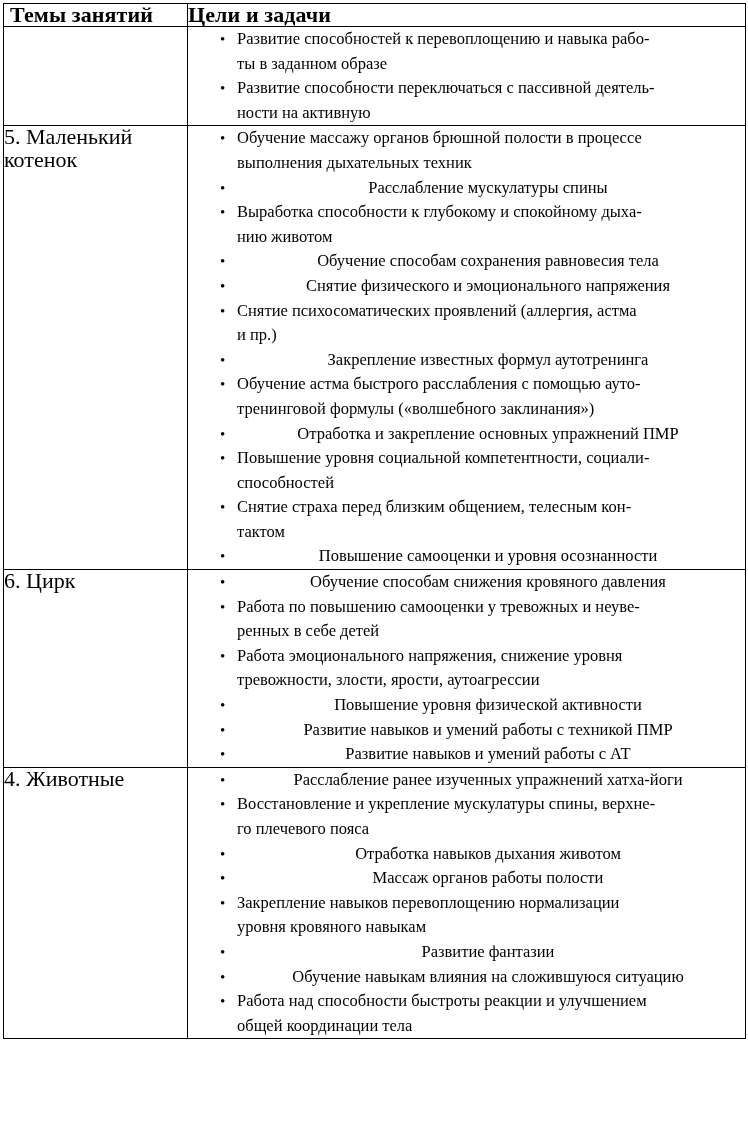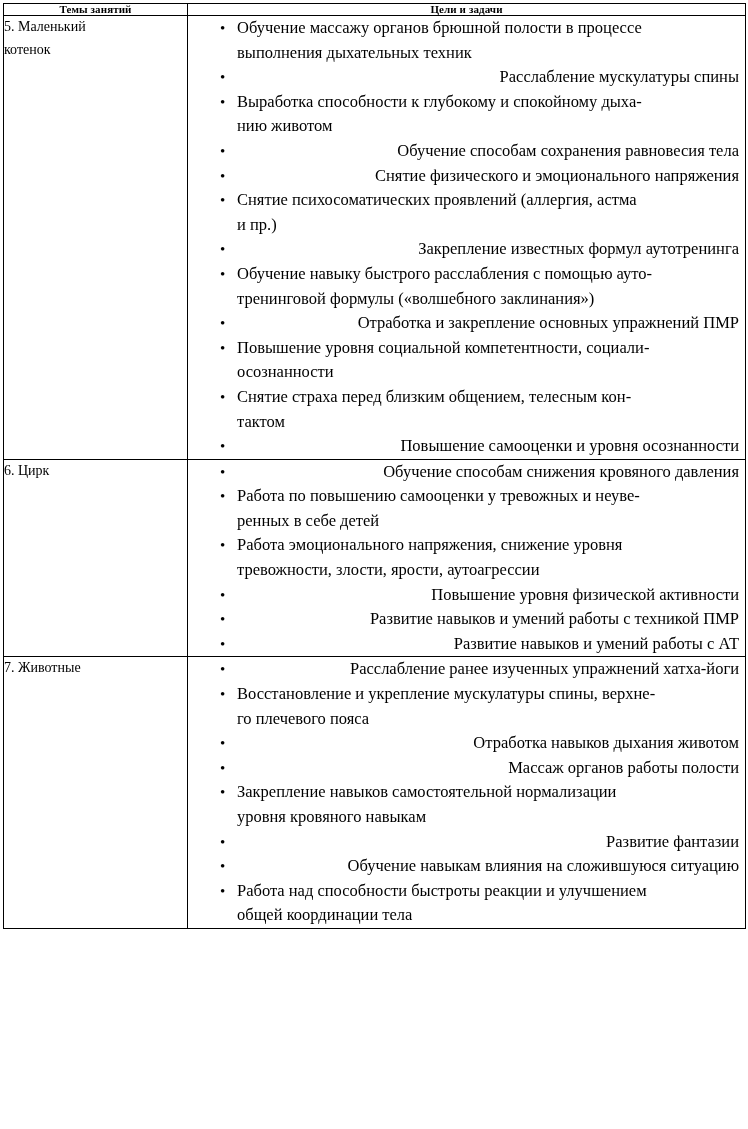--- a/index.html
+++ b/index.html
@@ -36,32 +36,32 @@
     border: 1.6px solid #000000;
     vertical-align: top;
     padding: 0;
   }
 
   col.col-topic { width: 184px; }
   col.col-goals { width: 558px; }
 
   
   .hdr-cell {
-    text-align: center;
+    text-align: left;
     font-weight: bold;
-    font-size: 11px;
+    font-size: 22px;
     line-height: 1.0;
     padding: 8px 4px 9px 4px;
     letter-spacing: .1px;
   }
   .hdr-cell.topic { padding-left: 6px; padding-right: 6px; }
 
   
   .topic-cell {
-    font-size: 14px;
+    font-size: 22px;
     line-height: 22.5px;
     padding: 9px 6px 6px 8px;
   }
   .topic-cell .topic-text { display: block; }
 
   
   .goals-cell {
     font-size: 16.5px;
     padding: 7px 6px 5px 0px;
   }
@@ -86,40 +86,55 @@
     left: 0;
     top: 0;
     font-size: 15px;
     line-height: 24.6px;
   }
   ul.goal-list > li .last-line {
     text-align: left;
   }
   
   ul.goal-list > li.nojust {
-    text-align: right;
+    text-align: center;
   }
 </style>
 </head>
 <body>
 
 <div class="page">
   <table class="lesson-table">
     <colgroup>
       <col class="col-topic">
       <col class="col-goals">
     </colgroup>
     <thead>
       <tr>
         <th class="hdr-cell topic">Темы занятий</th>
         <th class="hdr-cell goals">Цели и задачи</th>
       </tr>
     </thead>
     <tbody id="table-body">
         <tr>
+          <td class="topic-cell"></td>
+          <td class="goals-cell">
+            <ul class="goal-list">
+              <li>
+                <div>Развитие способностей к перевоплощению и навыка рабо-</div>
+                <div class="last-line">ты в заданном образе</div>
+              </li>
+              <li>
+                <div>Развитие способности переключаться с пассивной деятель-</div>
+                <div class="last-line">ности на активную</div>
+              </li>
+            </ul>
+          </td>
+        </tr>
+        <tr>
           <td class="topic-cell">
             <span class="topic-text">5. Маленький</span>
             <span class="topic-text">котенок</span>
           </td>
           <td class="goals-cell">
             <ul class="goal-list">
               <li>
                 <div>Обучение массажу органов брюшной полости в процессе</div>
                 <div class="last-line">выполнения дыхательных техник</div>
               </li>
@@ -129,27 +144,27 @@
                 <div class="last-line">нию животом</div>
               </li>
               <li class="nojust">Обучение способам сохранения равновесия тела</li>
               <li class="nojust">Снятие физического и эмоционального напряжения</li>
               <li>
                 <div>Снятие психосоматических проявлений (аллергия, астма</div>
                 <div class="last-line">и пр.)</div>
               </li>
               <li class="nojust">Закрепление известных формул аутотренинга</li>
               <li>
-                <div>Обучение навыку быстрого расслабления с помощью ауто-</div>
+                <div>Обучение астма быстрого расслабления с помощью ауто-</div>
                 <div class="last-line">тренинговой формулы («волшебного заклинания»)</div>
               </li>
               <li class="nojust">Отработка и закрепление основных упражнений ПМР</li>
               <li>
                 <div>Повышение уровня социальной компетентности, социали-</div>
-                <div class="last-line">осознанности</div>
+                <div class="last-line">способностей</div>
               </li>
               <li>
                 <div>Снятие страха перед близким общением, телесным кон-</div>
                 <div class="last-line">тактом</div>
               </li>
               <li class="nojust">Повышение самооценки и уровня осознанности</li>
             </ul>
           </td>
         </tr>
         <tr>
@@ -168,33 +183,33 @@
                 <div class="last-line">тревожности, злости, ярости, аутоагрессии</div>
               </li>
               <li class="nojust">Повышение уровня физической активности</li>
               <li class="nojust">Развитие навыков и умений работы с техникой ПМР</li>
               <li class="nojust">Развитие навыков и умений работы с АТ</li>
             </ul>
           </td>
         </tr>
         <tr>
           <td class="topic-cell">
-            <span class="topic-text">7. Животные</span>
+            <span class="topic-text">4. Животные</span>
           </td>
           <td class="goals-cell">
             <ul class="goal-list">
               <li class="nojust">Расслабление ранее изученных упражнений хатха-йоги</li>
               <li>
                 <div>Восстановление и укрепление мускулатуры спины, верхне-</div>
                 <div class="last-line">го плечевого пояса</div>
               </li>
               <li class="nojust">Отработка навыков дыхания животом</li>
               <li class="nojust">Массаж органов работы полости</li>
               <li>
-                <div>Закрепление навыков самостоятельной нормализации</div>
+                <div>Закрепление навыков перевоплощению нормализации</div>
                 <div class="last-line">уровня кровяного навыкам</div>
               </li>
               <li class="nojust">Развитие фантазии</li>
               <li class="nojust">Обучение навыкам влияния на сложившуюся ситуацию</li>
               <li>
                 <div>Работа над способности быстроты реакции и улучшением</div>
                 <div class="last-line">общей координации тела</div>
               </li>
             </ul>
           </td>

